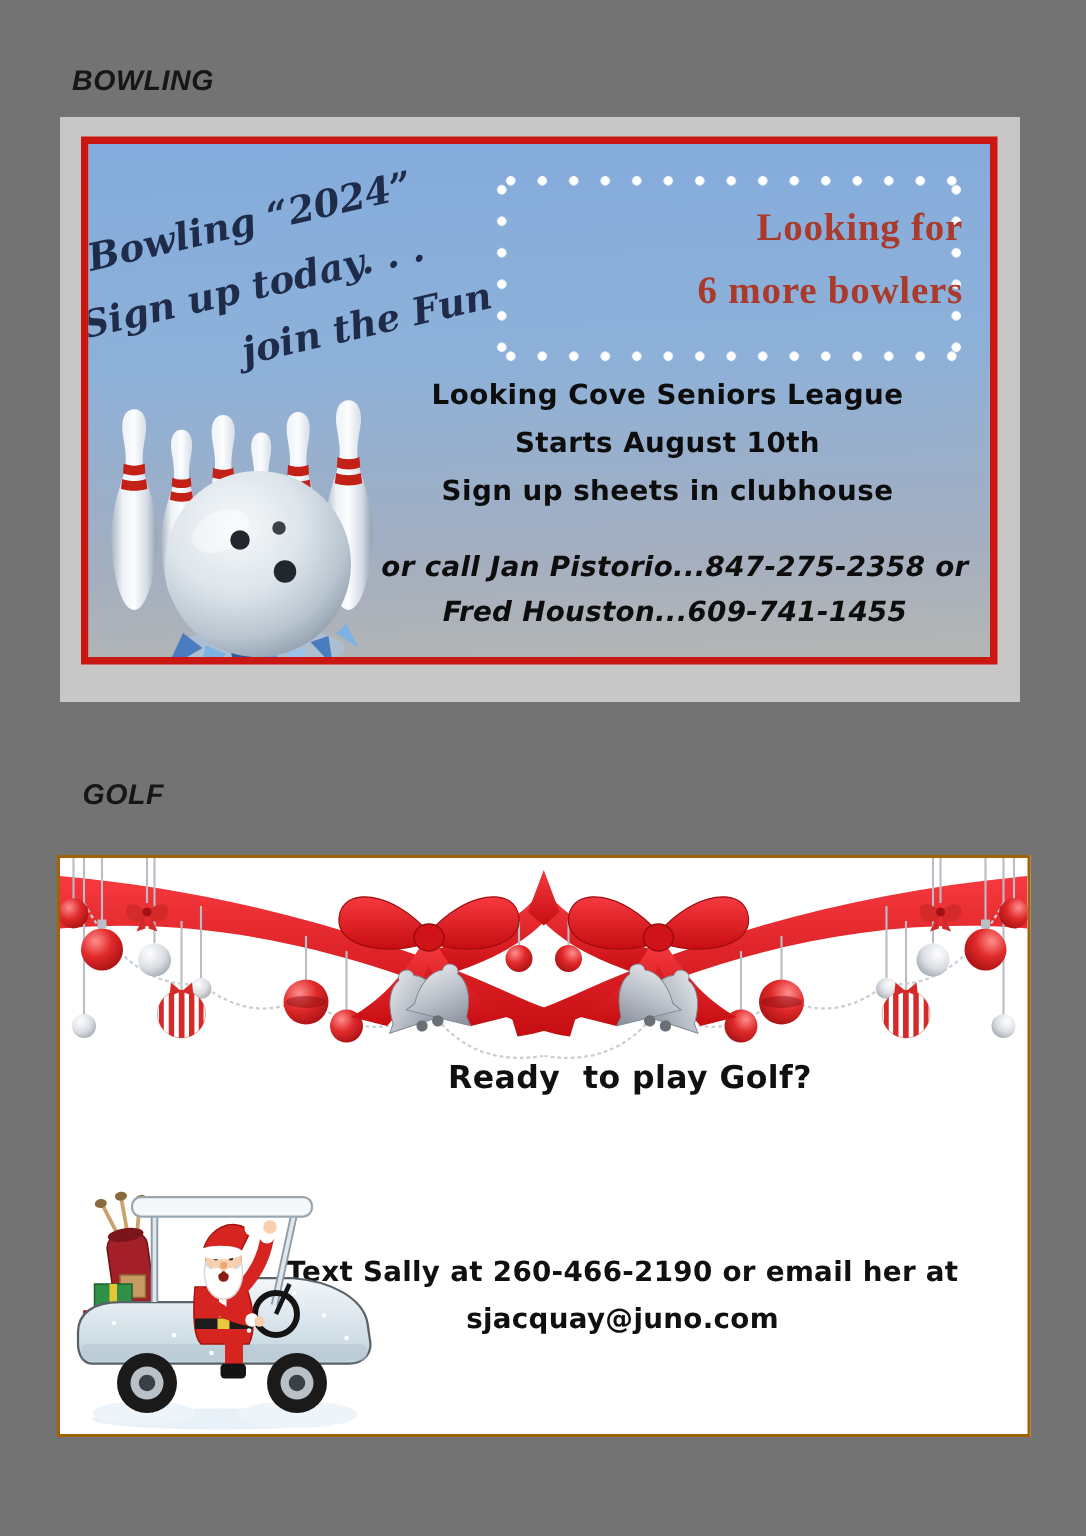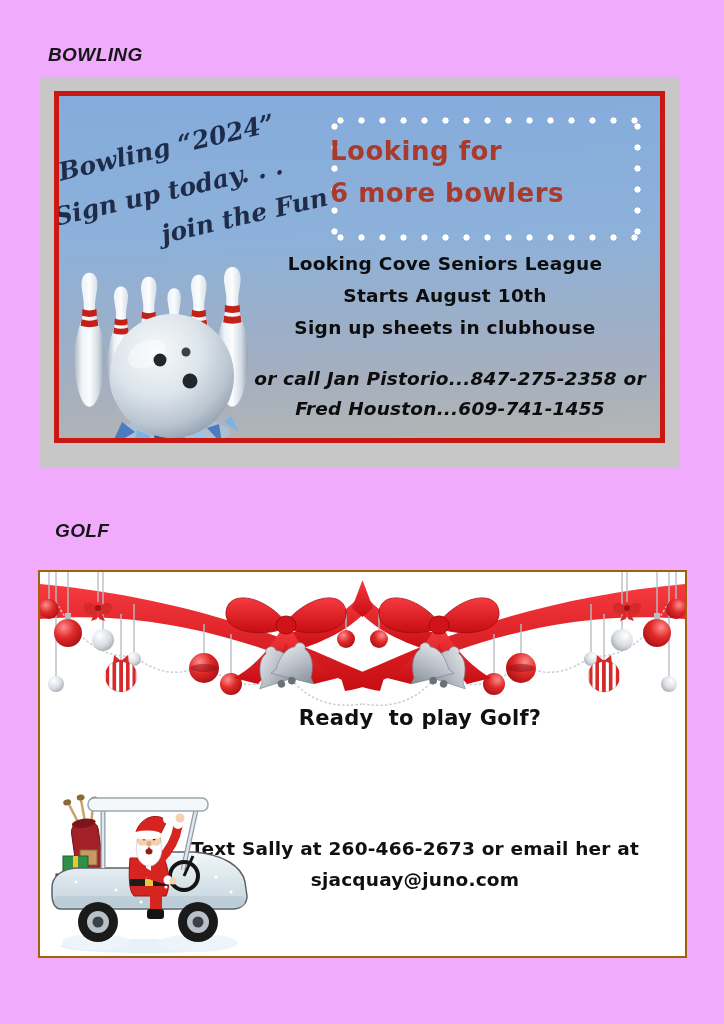--- a/index.html
+++ b/index.html
@@ -1,16 +1,16 @@
 <!DOCTYPE html>
 <html><head>
 <meta charset="utf-8">
 <style>
   html,body{margin:0;padding:0;background:#ffffff;}
-  .page{position:relative;width:724px;height:1024px;background:#f0abfc;overflow:hidden;
+  .page{position:relative;width:724px;height:1024px;background:#737373;overflow:hidden;
         font-family:"DejaVu Sans",sans-serif;}
   .section-heading{position:absolute;font-family:"Liberation Sans",sans-serif;
         font-style:italic;font-weight:bold;font-size:19px;color:#161616;letter-spacing:.4px;margin:0;}
   #bowling-heading{left:48px;top:44px;}
   #golf-heading{left:55px;top:520px;}
 
   
   .bowl-frame{position:absolute;left:40px;top:78px;width:640px;height:390px;
         background:#c7c7c7;box-sizing:border-box;padding:13px 15px 25px 14px;}
   .bowl-red{width:100%;height:100%;box-sizing:border-box;border:5px solid #cb1712;}
@@ -22,22 +22,22 @@
   .script-line2{margin-top:18px;margin-left:-14px;}
   .script-line3{margin-top:16px;margin-left:86px;}
   .dotted-box{position:absolute;left:271px;top:20px;width:312px;height:126px;box-sizing:border-box;}
   .dot-strip{position:absolute;background-repeat:repeat-x;}
   .dot-h{left:0;width:100%;height:9px;
         background-image:radial-gradient(circle 3.2px at center,#ffffff 2.9px,rgba(255,255,255,0) 3.3px);
         background-size:21px 9px;background-repeat:repeat-x;}
   .dot-v{top:0;height:100%;width:9px;
         background-image:radial-gradient(circle 3.2px at center,#ffffff 2.9px,rgba(255,255,255,0) 3.3px);
         background-size:9px 21px;background-repeat:repeat-y;}
-  .callout-text{position:absolute;left:0;right:0;top:15px;text-align:left;
-        color:#a93a2c;font-weight:bold;font-size:26px;line-height:1.6;letter-spacing:.5px;}
+  .callout-text{position:absolute;left:0;right:0;top:15px;text-align:right;
+        color:#a93a2c;font-weight:bold;font-size:26px;line-height:1.6;letter-spacing:.5px;font-family:Liberation Serif, serif;}
   .league-text{position:absolute;left:190px;top:152px;width:392px;text-align:center;
         color:#0d0d0d;font-weight:bold;font-size:18.5px;line-height:1.72;letter-spacing:.3px;}
   .bowl-contact{position:absolute;left:186px;top:268px;width:410px;text-align:center;
         color:#0d0d0d;font-weight:bold;font-size:18.5px;line-height:1.6;letter-spacing:.2px;font-style:italic;}
   .pins-art{position:absolute;left:0px;top:158px;}
 
   
   .golf-flyer{position:absolute;left:38px;top:570px;width:645px;height:384px;
         background:#ffffff;border:2px solid #a16207;}
   .garland-art{position:absolute;left:0;top:0;}
@@ -239,21 +239,21 @@
 
       <use href="#halfGarland" transform="translate(645,0) scale(-1,1)"></use>
 
       <path d="M312,36 L322.5,8 L333,36 L322.5,45 Z" fill="url(#ribG)"></path>
     </svg>
 
     <div class="golf-title">Ready  to play Golf?</div>
 
 
     <div class="golf-contact">
-      <div>Text Sally at 260-466-2673 or email her at</div>
+      <div>Text Sally at 260-466-2190 or email her at</div>
       <div>sjacquay@juno.com</div>
     </div>
 
     <svg class="santa-art" width="210" height="162" viewBox="0 0 210 162">
       <defs>
         <linearGradient id="cartG" x1="0" y1="0" x2="0" y2="1">
           <stop offset="0" stop-color="#f2f7fa"></stop>
             <stop offset="1" stop-color="#c2d3dd"></stop>
         </linearGradient>
       </defs>

